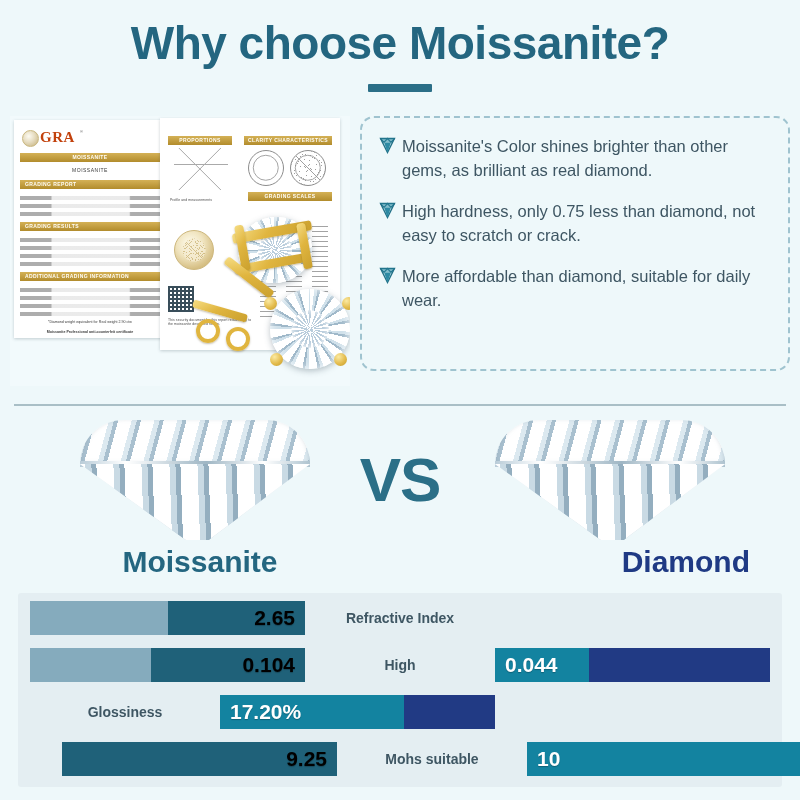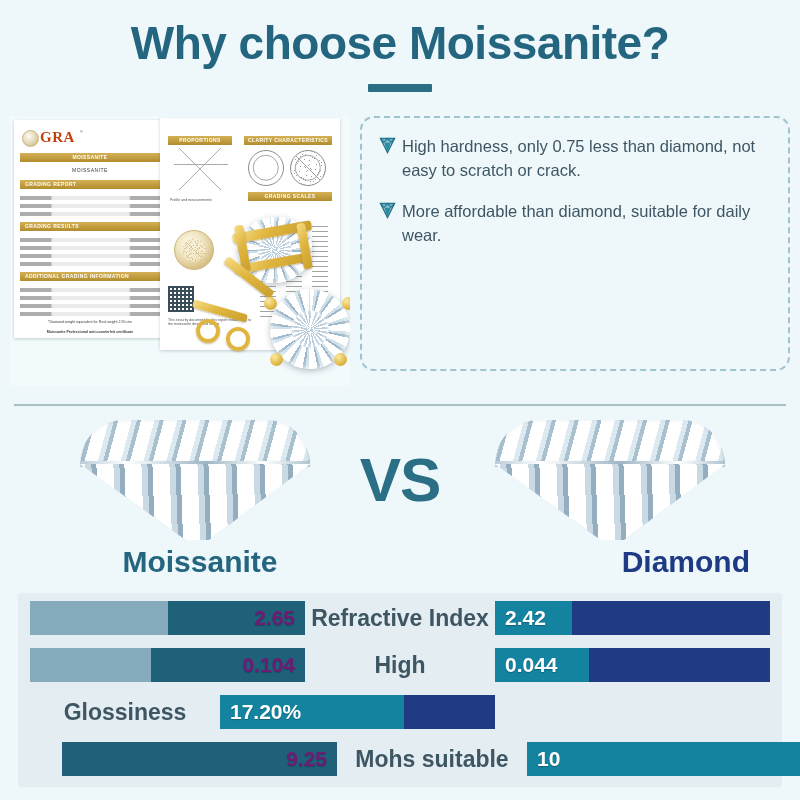--- a/index.html
+++ b/index.html
@@ -213,26 +213,26 @@
   }
   .cmp-row{position:absolute;left:12px;width:740px;height:34px;display:flex;align-items:center;}
   .cmp-left{
     position:relative;width:275px;height:34px;background:#85abbd;overflow:hidden;
   }
   .cmp-left .fill{
     position:absolute;right:0;top:0;height:34px;background:#1f6179;
   }
   .cmp-left .val{
     position:absolute;right:10px;top:0;height:34px;line-height:34px;
-    font-size:21px;font-weight:bold;color:#701a75;
+    font-size:21px;font-weight:bold;color:#000000;
     text-shadow:0 1px 1px rgba(0,0,0,.25);
   }
   .cmp-mid{
     width:190px;height:34px;line-height:34px;text-align:center;
-    font-size:23px;font-weight:bold;color:#3e5663;
+    font-size:14px;font-weight:bold;color:#3e5663;
   }
   .cmp-right{
     position:relative;width:275px;height:34px;background:#213a84;overflow:hidden;
   }
   .cmp-right .fill{
     position:absolute;left:0;top:0;height:34px;background:#1383a0;
   }
   .cmp-right .val{
     position:absolute;left:10px;top:0;height:34px;line-height:34px;
     font-size:21px;font-weight:bold;color:#ffffff;
@@ -320,20 +320,31 @@
       <div class="gem-round" style="left:88px;top:78px;width:80px;height:80px;"></div>
       <div class="gold-ball" style="left:82px;top:86px;width:13px;height:13px;"></div>
       <div class="gold-ball" style="left:160px;top:86px;width:13px;height:13px;"></div>
       <div class="gold-ball" style="left:88px;top:142px;width:13px;height:13px;"></div>
       <div class="gold-ball" style="left:152px;top:142px;width:13px;height:13px;"></div>
     </div>
   </div>
 
   <div id="bullets-card">
 
+    <div class="bullet-row">
+      <span class="bullet-icon">
+        <svg width="19" height="17" viewBox="0 0 24 22" aria-hidden="true">
+          <path d="M3 2 L21 2 L12 20 Z" fill="none" stroke="#1f6f86" stroke-width="1.8"></path>
+          <path d="M3 2 L7.5 7 L12 2 L16.5 7 L21 2" fill="none" stroke="#1f6f86" stroke-width="1.6"></path>
+          <path d="M7.5 7 L12 20 L16.5 7 Z" fill="#2e8aa3"></path>
+          <path d="M3 2 L7.5 7 L16.5 7 L21 2" fill="#2e8aa3" opacity=".55"></path>
+        </svg>
+      </span>
+      <span class="bullet-text">Moissanite's Color shines brighter than other gems, as brilliant as real diamond.</span>
+    </div>
 
     <div class="bullet-row">
       <span class="bullet-icon">
         <svg width="19" height="17" viewBox="0 0 24 22" aria-hidden="true">
           <path d="M3 2 L21 2 L12 20 Z" fill="none" stroke="#1f6f86" stroke-width="1.8"></path>
           <path d="M3 2 L7.5 7 L12 2 L16.5 7 L21 2" fill="none" stroke="#1f6f86" stroke-width="1.6"></path>
           <path d="M7.5 7 L12 20 L16.5 7 Z" fill="#2e8aa3"></path>
           <path d="M3 2 L7.5 7 L16.5 7 L21 2" fill="#2e8aa3" opacity=".55"></path>
         </svg>
       </span>
@@ -376,24 +387,20 @@
 </div>
 
 <div id="compare-table">
 
   <div class="cmp-row" style="top:8px;">
     <div class="cmp-left">
       <div class="fill" style="width:50%;"></div>
       <div class="val">2.65</div>
     </div>
     <div class="cmp-mid">Refractive Index</div>
-    <div class="cmp-right">
-      <div class="fill" style="width:28%;"></div>
-      <div class="val">2.42</div>
-    </div>
   </div>
 
   <div class="cmp-row" style="top:55px;">
     <div class="cmp-left">
       <div class="fill" style="width:56%;"></div>
       <div class="val">0.104</div>
     </div>
     <div class="cmp-mid">High</div>
     <div class="cmp-right">
       <div class="fill" style="width:34%;"></div>

